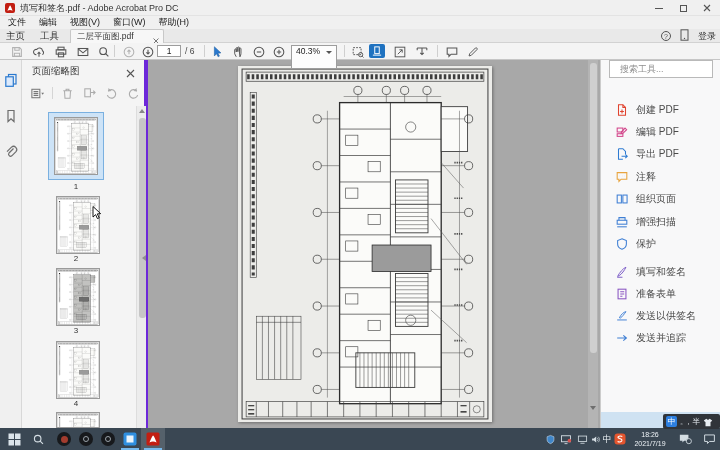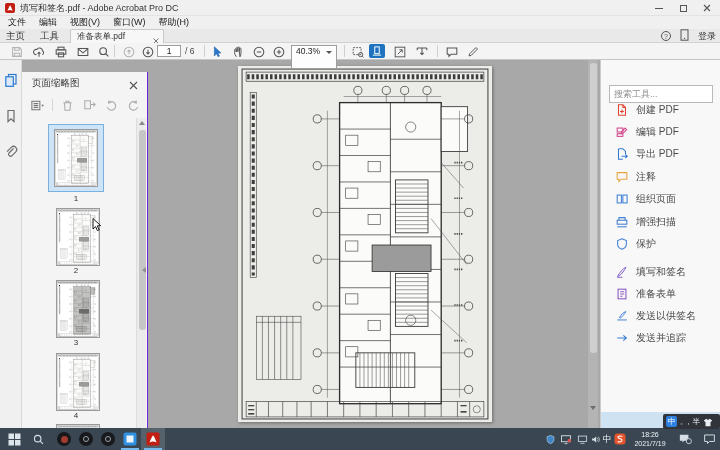--- a/index.html
+++ b/index.html
@@ -40,21 +40,21 @@
   .pagetotal { position:absolute; left:185px; top:3px; font-size:8.5px; color:#444; }
   .zoomdd { position:absolute; left:291px; top:2px; width:46px; height:24px; border:1px solid #9d9d9d; background:#fdfdfd; font-size:8.5px; color:#222; padding-left:4px; line-height:11px; }
   .zoomdd .car { position:absolute; right:4px; top:4.5px; width:0; height:0; border-left:3px solid transparent; border-right:3px solid transparent; border-top:3.5px solid #555; }
   .bluebtn { background:#1f72c0; border-radius:2px; }
 
   
   .main { position:absolute; left:0; top:60px; width:720px; height:368px; }
   .rail { position:absolute; left:0; top:0; width:22px; height:368px; background:#f0f0f0; border-right:1px solid #d8d8d8; }
   .rail .ric { position:absolute; left:3px; width:16px; height:16px; }
 
-  .tpanel { position:absolute; left:22px; top:12px; width:126px; height:368px; background:#f4f4f4; border-right:1px solid #6d28d9; }
+  .tpanel { position:absolute; left:22px; top:0; width:126px; height:368px; background:#f4f4f4; border-right:4px solid #6d28d9; }
   .tpanel-hdr { position:absolute; left:0; top:0; width:100%; height:22px; }
   .tpanel-title { position:absolute; left:10px; top:5px; font-size:9.5px; color:#333; }
   .tpanel-close { position:absolute; right:8px; top:5px; width:11px; height:11px; }
   .tpanel-tools { position:absolute; left:0; top:22px; width:100%; height:22px; display:flex; align-items:center; gap:7px; padding-left:8px; }
   .ptool { width:15px; height:15px; }
   .ptool-sep { width:1px; height:12px; background:#d5d5d5; }
   .thumb-sel { position:absolute; left:26px; top:52px; width:56px; height:68px; border:1px solid #7ab0e0; }
   .tpage { position:absolute; background:#fff; border:1px solid #9a9a9a; width:44px; height:58px; }
   .tpage svg { display:block; }
   .t3 svg { filter:brightness(0.72) contrast(1.25); }
@@ -66,21 +66,21 @@
   .splitter-handle i { width:0; height:0; border-top:3px solid transparent; border-bottom:3px solid transparent; border-right:4px solid #909090; }
   .cursor-arrow { position:absolute; left:70px; top:146px; z-index:5; }
 
   .docpane { position:absolute; left:148px; top:0; width:452px; height:368px; background:#a8a8a8; overflow:hidden; }
   .page { position:absolute; left:90px; top:6px; width:254px; height:356px; background:#ecece9; background-image:radial-gradient(#dcdcd8 0.5px, transparent 0.6px); background-size:4px 4px; box-shadow:1px 1px 3px rgba(0,0,0,0.35); }
   .dscroll { position:absolute; right:2px; top:0; width:10px; height:368px; background:#b4b4b4; }
   .dscroll .thumb { position:absolute; left:1.5px; top:3px; width:7px; height:290px; background:#cfcfcf; border-radius:3px; }
   .dscroll .dn { position:absolute; left:2px; bottom:18px; width:0; height:0; border-left:3px solid transparent; border-right:3px solid transparent; border-top:4px solid #6e6e6e; }
 
   .rpanel { position:absolute; left:600px; top:0; width:120px; height:368px; background:#f8f8f9; border-left:1px solid #cccccc; }
-  .rsearch { position:absolute; left:8px; top:25px; width:104px; height:18px; border:1px solid #b9b9b9; background:#fff; font-size:9px; color:#555; padding:0 4px; }
+  .rsearch { position:absolute; left:8px; top:0; width:104px; height:18px; border:1px solid #b9b9b9; background:#fff; font-size:9px; color:#555; padding:0 10px; }
   .rsearch::placeholder { color:#8d8d8d; }
   .ritem { position:absolute; left:0; width:120px; height:20px; display:flex; align-items:center; }
   .ritem .ric { width:14px; height:14px; margin-left:14px; flex:none; }
   .ritem .rlabel { font-size:10px; color:#4a4a4a; margin-left:7px; white-space:nowrap; }
   .rfooter { position:absolute; left:0; bottom:0; width:120px; height:16px; }
 
   
   .subtitle { position:absolute; left:365px; top:413px; transform:translateX(-50%); z-index:50; font-size:23px; font-weight:bold; color:#fff; white-space:nowrap; letter-spacing:1px;
     text-shadow:-2px 0 1px #000, 2px 0 1px #000, 0 -2px 1px #000, 0 2px 1px #000, -1px -1px 1px #000, 1px 1px 1px #000; }
 
@@ -199,21 +199,21 @@
     <span>编辑</span>
     <span>视图(V)</span>
     <span>窗口(W)</span>
     <span>帮助(H)</span>
   </div>
 
   <div class="tabbar">
     <span class="tab-label tab-home">主页</span>
     <span class="tab-label tab-tools">工具</span>
     <div class="tab-doc">
-      <span class="doc-name">准备表单.pdf</span>
+      <span class="doc-name">二层平面图.pdf</span>
       <span class="doc-close">
         <svg width="10" height="10" viewBox="0 0 10 10">
             <path d="M2.5 2.5 L7.5 7.5 M7.5 2.5 L2.5 7.5" stroke="#777" stroke-width="1"></path>
           </svg>
       </span>
     </div>
     <div class="tabbar-right">
       <span class="help-circ">?</span>
       <span>
         <svg width="9" height="12" viewBox="0 0 9 12">

